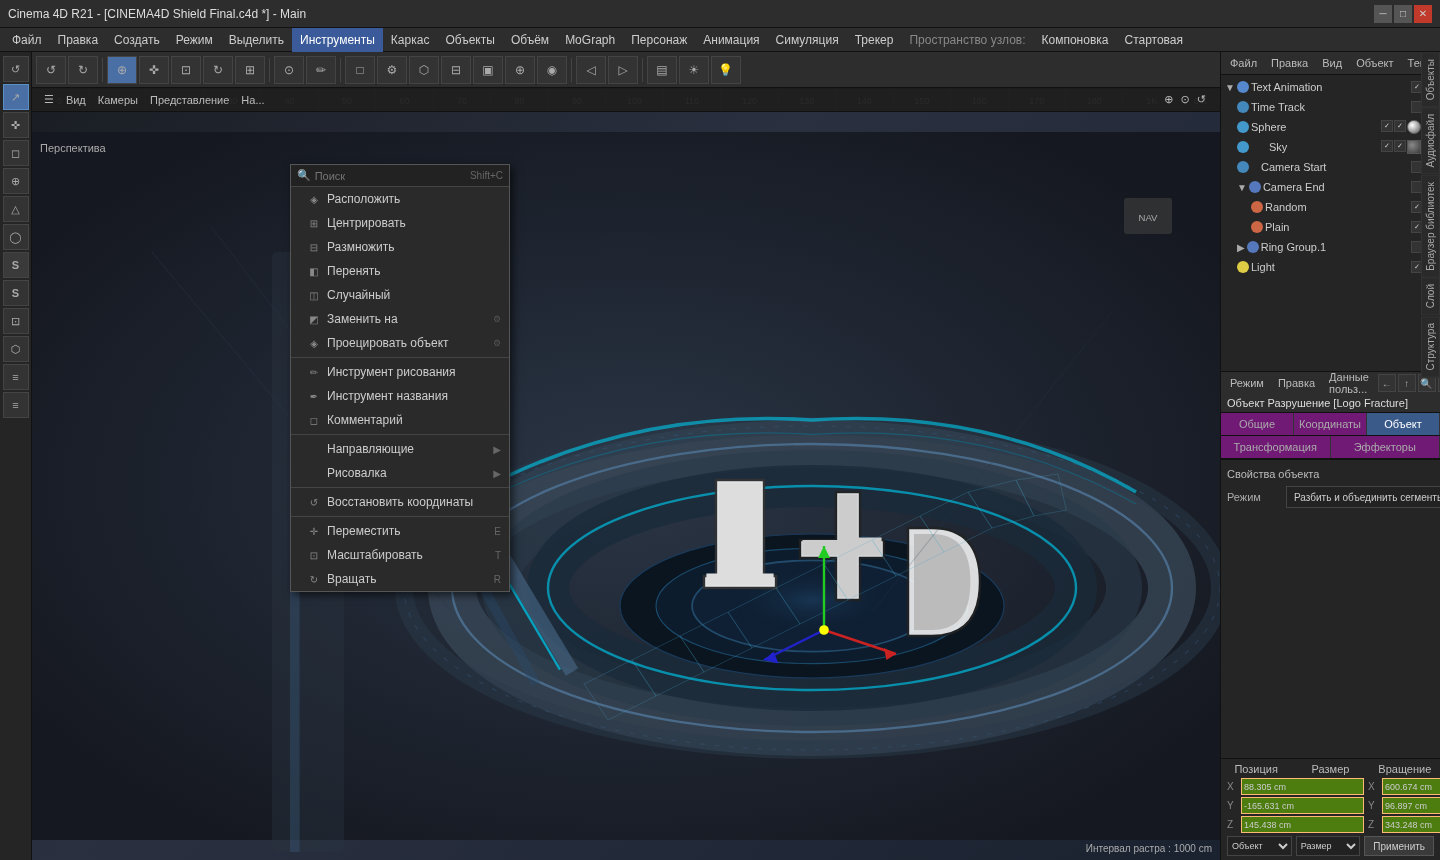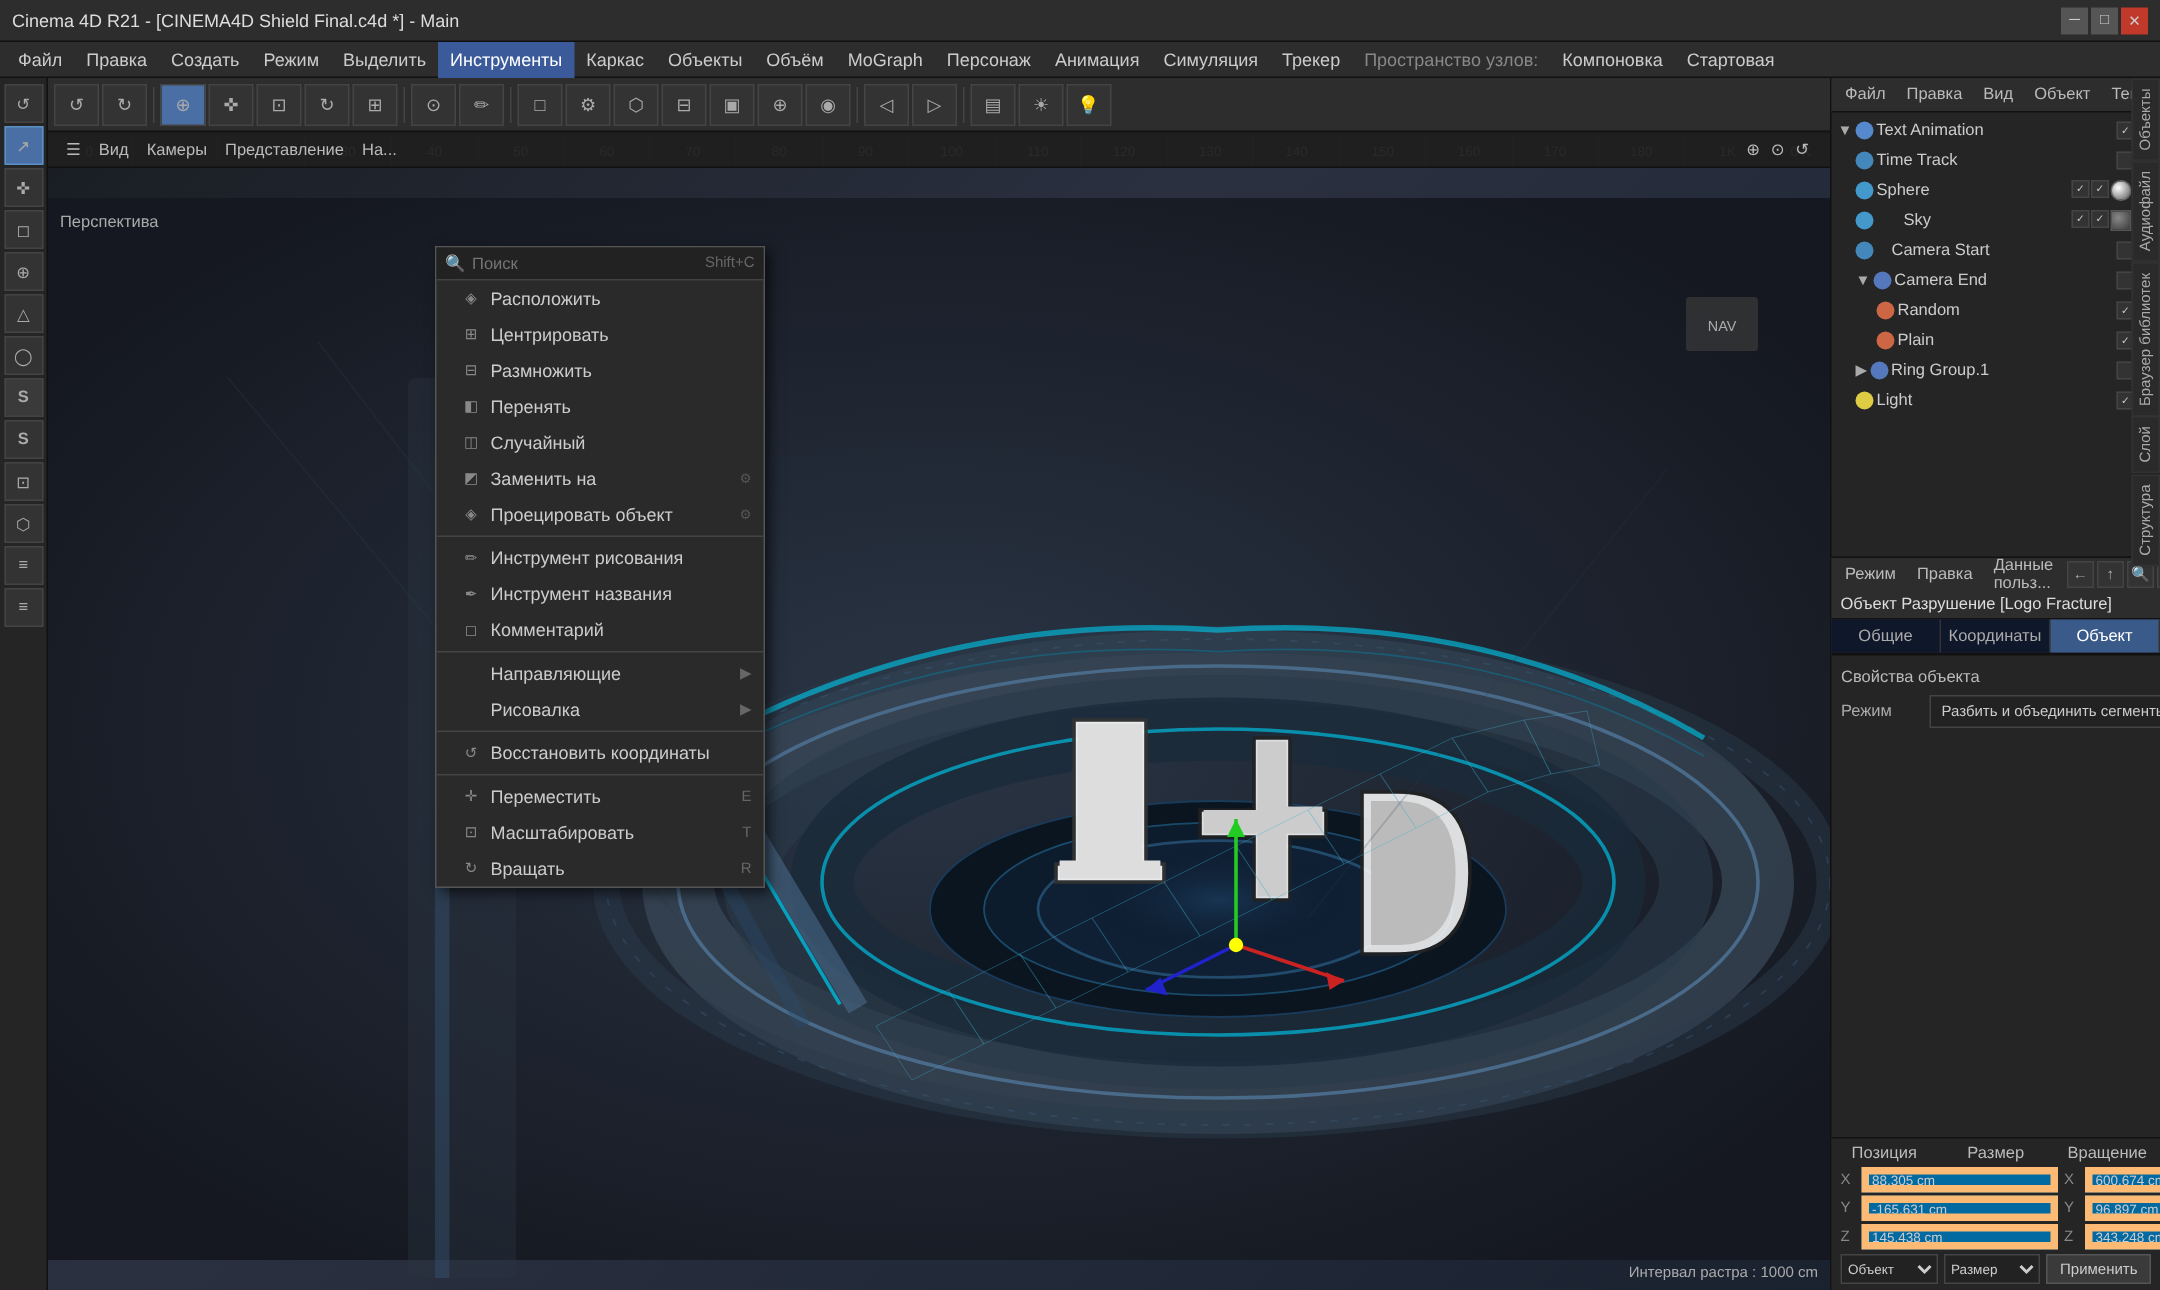--- a/index.html
+++ b/index.html
@@ -370,21 +370,21 @@
       display: flex;
       border-bottom: 1px solid #111;
     }
     .attr-tab {
       flex: 1;
       height: 22px;
       display: flex; align-items: center; justify-content: center;
       font-size: 11px;
       color: #aaa;
       cursor: pointer;
-      background: #0f172a;
+      background: #701a75;
       border-right: 1px solid #333;
     }
     .attr-tab.active { background: #3a5a8a; color: #fff; }
     #attr-content {
       flex: 1;
       padding: 6px;
       overflow-y: auto;
     }
     .attr-section-title {
       font-size: 11px;
@@ -441,22 +441,22 @@
       align-items: center;
       gap: 2px;
     }
     .coord-label {
       font-size: 10px;
       color: #888;
       width: 12px;
     }
     .coord-input {
       flex: 1;
-      background: #0369a1;
-      border: 5px solid #fdba74;
+      background: #4d7c0f;
+      border: 1px solid #fdba74;
       color: #ccc;
       height: 17px;
       font-size: 9px;
       padding: 0 2px;
     }
     .coords-bottom {
       display: flex;
       gap: 4px;
       margin-top: 3px;
     }
@@ -1097,20 +1097,24 @@
             <div class="anim-btn" style="width:18px;height:18px;font-size:10px;">⚙</div>
 
           </div>
         </div>
         <div id="attr-title">Объект Разрушение [Logo Fracture]</div>
         <div id="attr-tabs">
           <div class="attr-tab">Общие</div>
           <div class="attr-tab">Координаты</div>
           <div class="attr-tab active">Объект</div>
         </div>
+        <div style="display:flex;border-bottom:1px solid #111;">
+          <div class="attr-tab">Трансформация</div>
+          <div class="attr-tab">Эффекторы</div>
+        </div>
       </div>
       <div id="attr-content">
         <div class="attr-section-title">Свойства объекта</div>
         <div class="attr-row">
           <span class="attr-label">Режим</span>
           <select class="attr-dropdown">
             <option>Разбить и объединить сегменты</option>
           </select>
         </div>
       </div>

